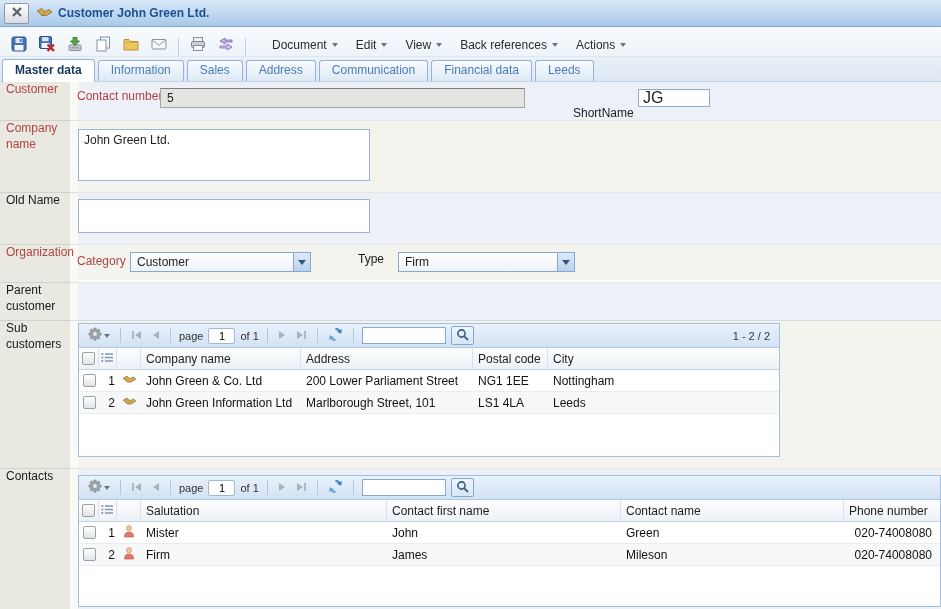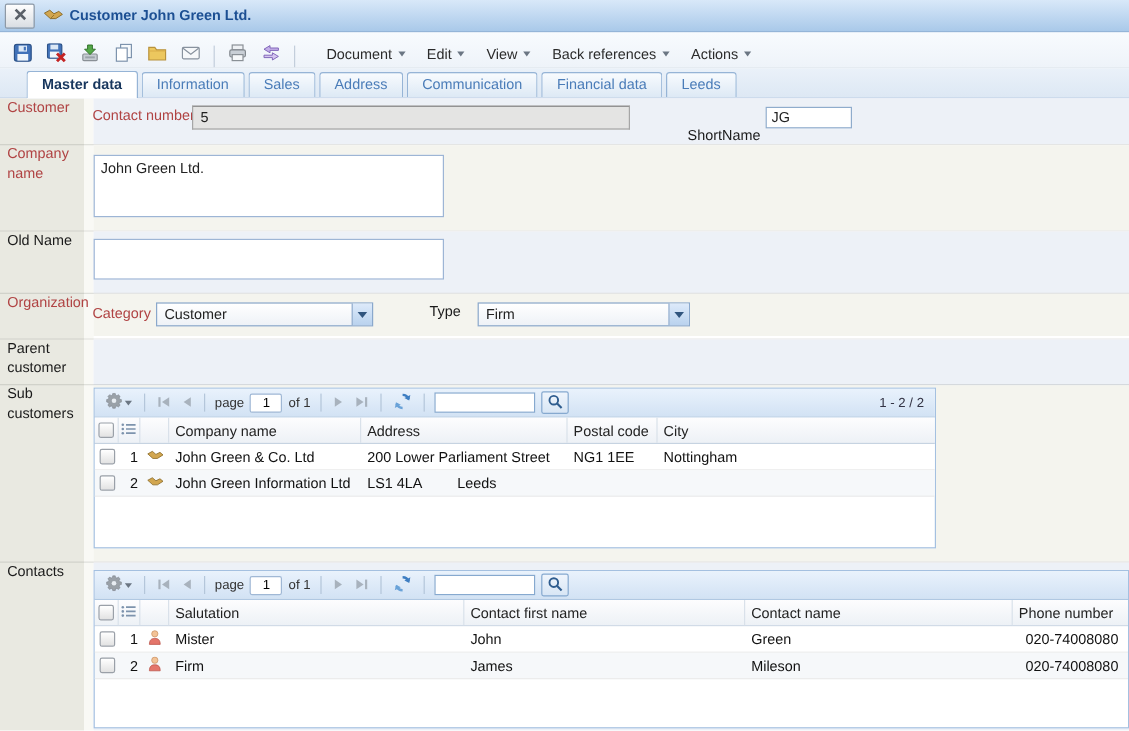--- a/index.html
+++ b/index.html
@@ -24,21 +24,21 @@
   .tbtn { width:24px; height:22px; border:0; background:transparent; display:flex;
     align-items:center; justify-content:center; margin-right:4px; cursor:pointer; }
   .tsep { width:1px; height:18px; background:#c3cedb; margin:0 7px 0 3px; }
   .menu { display:flex; align-items:center; gap:5px; padding:0 9px; height:22px; cursor:pointer; color:#2b2b2b; }
   .menu:first-of-type { margin-left:10px; }
   .caret { width:0; height:0; border-left:3.5px solid transparent; border-right:3.5px solid transparent; border-top:4px solid #6b7683; }
 
   
   .tabstrip { position:absolute; left:0; top:57px; width:941px; height:25px;
     background:linear-gradient(#eaf1f9,#dde8f4); border-bottom:1px solid #c2d4e8;
-    display:flex; align-items:flex-end; padding-left:22px; gap:3px; }
+    display:flex; align-items:flex-end; padding-left:2px; gap:3px; }
   .tab { height:21px; line-height:19px; padding:0 12px; border:1px solid #96b4d6; border-bottom:none;
     border-radius:3px 3px 0 0; background:linear-gradient(#f8fbfe,#dde9f5); color:#4a7cb8; cursor:pointer; }
   .tab.active { height:23px; line-height:21px; background:#fff; color:#17365d; font-weight:bold;
     position:relative; margin-bottom:-1px; z-index:2; }
 
   
   .content { position:absolute; left:0; top:82px; width:941px; height:527px; }
   .sidebar-bg { position:absolute; left:0; top:0; width:70px; height:527px; background:#e9e9e1; }
   .gutter { position:absolute; left:70px; top:0; width:8px; height:527px; background:#f9f9f5; }
   .frow { position:absolute; left:0; right:0; border-top:1px solid rgba(90,95,90,0.16); }
@@ -46,21 +46,21 @@
   .rowbg { position:absolute; left:78px; right:0; top:0; bottom:0; }
   .bg-a { background:#edf1f7; }
   .bg-b { background:#f4f4ee; }
   .slabel { position:absolute; left:6px; width:60px; line-height:1.3; z-index:3; }
   .clabel { position:absolute; z-index:3; }
   .req { color:#b04343; }
 
   .ro-input { position:absolute; background:#e4e4e3; border:1px solid #a6a6a6; border-top-color:#7f7f7f;
     padding:0 6px; font-family:inherit; font-size:12px; color:#222; z-index:3; }
   .txt-input { position:absolute; background:#fff; border:1px solid #8faccc; padding:0 4px;
-    font-family:inherit; font-size:12px; color:#222; z-index:3; }
+    font-family:inherit; font-size:16px; color:#222; z-index:3; }
   textarea.txt-area { position:absolute; background:#fff; border:1px solid #9db5d5; padding:3px 5px;
     font-family:inherit; font-size:12px; color:#222; resize:none; z-index:3; }
 
   .select { position:absolute; height:20px; background:linear-gradient(#fff,#eef2f7); border:1px solid #8aa8cc;
     display:flex; align-items:center; cursor:pointer; z-index:3; }
   .select .sel-text { flex:1; padding:0 6px; color:#222; }
   .sel-btn { width:17px; height:100%; border-left:1px solid #8aa8cc; background:linear-gradient(#ddeafa,#b9d2ee);
     display:flex; align-items:center; justify-content:center; }
   .sel-btn .chev { width:0; height:0; border-left:4px solid transparent; border-right:4px solid transparent; border-top:5px solid #30557e; }
 
@@ -376,20 +376,21 @@
           <div class="gcell c-check">
               <span class="cb"></span>
             </div>
           <div class="gcell c-num">2</div>
           <div class="gcell c-icon">
               <span><svg width="15" height="11" viewBox="0 0 17 13">
                   <path d="M1 5 L5.5 2.5 L9 5.5 L13 3.5 L16 6 L10.5 9.5 L6 9.5 Z" fill="#d2a64f" stroke="#8a6b28" stroke-width="0.8"></path>
                 </svg></span>
             </div>
           <div class="gcell" style="flex:0 0 160px;">John Green Information Ltd</div>
+          <div class="gcell" style="flex:0 0 172px;">Marlborough Street, 101</div>
           <div class="gcell" style="flex:0 0 75px;">LS1 4LA</div>
           <div class="gcell" style="flex:1;">Leeds</div>
         </div>
       </div>
     </div>
 
     <div class="frow" style="top:386px; height:141px;">
       <div class="rowbg bg-a"></div>
       <span class="slabel">Contacts</span>
 

